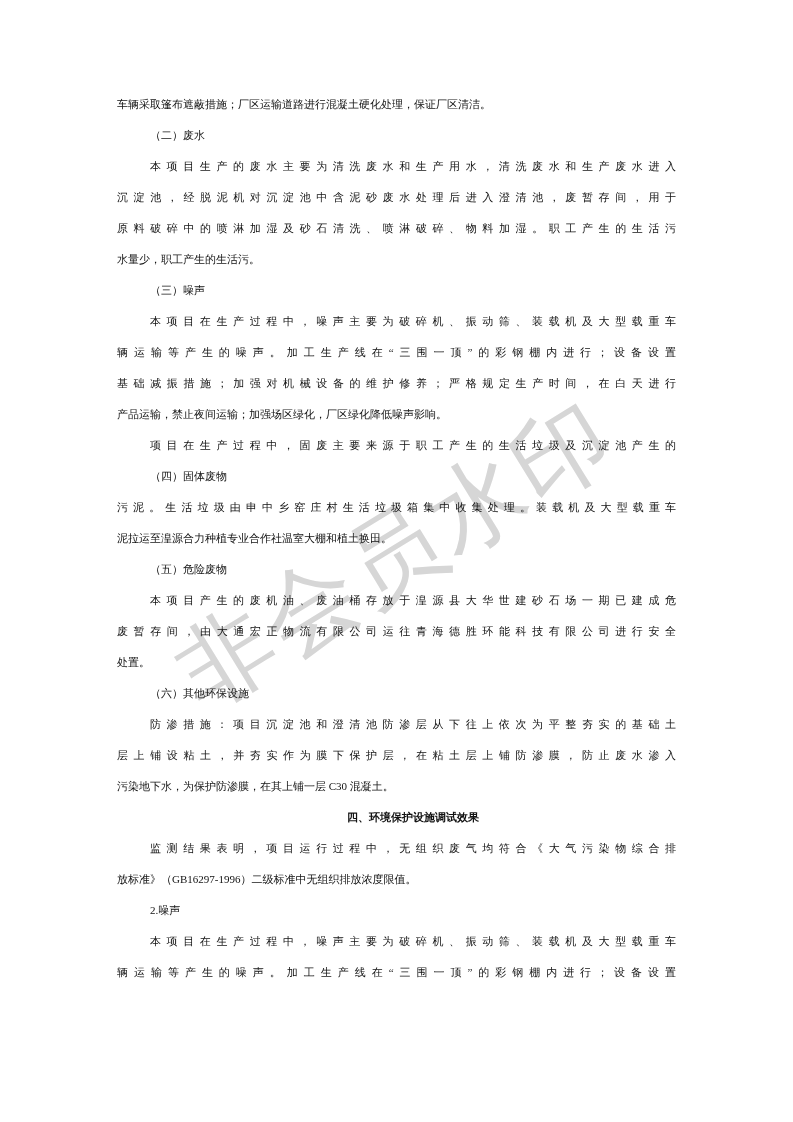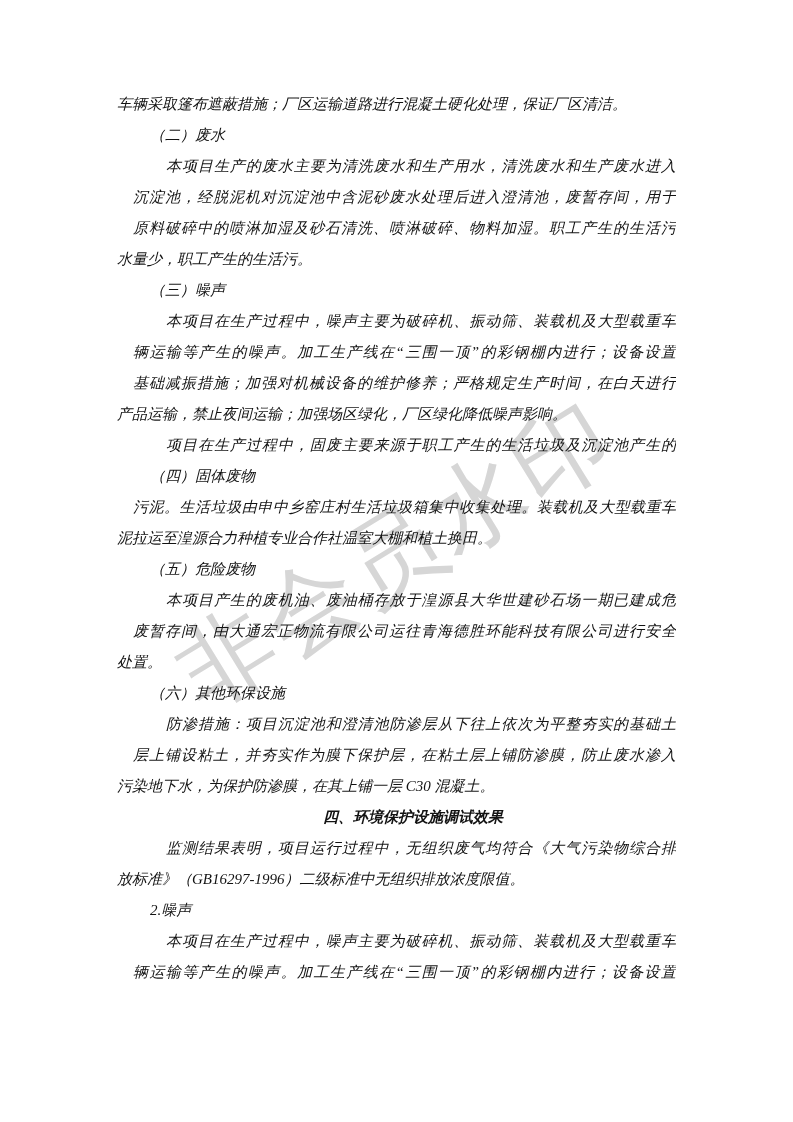--- a/index.html
+++ b/index.html
@@ -37,32 +37,30 @@
     position: absolute;
     left: 117px;
     top: 89px;
     width: 559px;
     z-index: 1;
     color: #121212;
   }
   .ln {
     height: 31px;
     line-height: 31px;
-    font-size: 15px;
+    font-size: 11px;
     white-space: nowrap;
     overflow: hidden;
-    font-style: italic;
   }
   .ind { padding-left: 33px; }
   .jf {
     white-space: normal;
     word-break: break-all;
     text-align: justify;
     text-align-last: justify;
-    margin-left: 16px;
   }
   .bold { font-weight: bold; text-align: center; }
 </style>
 </head>
 <body>
 
 <div class="page">
 
   <div class="watermark">非会员水印</div>
 

